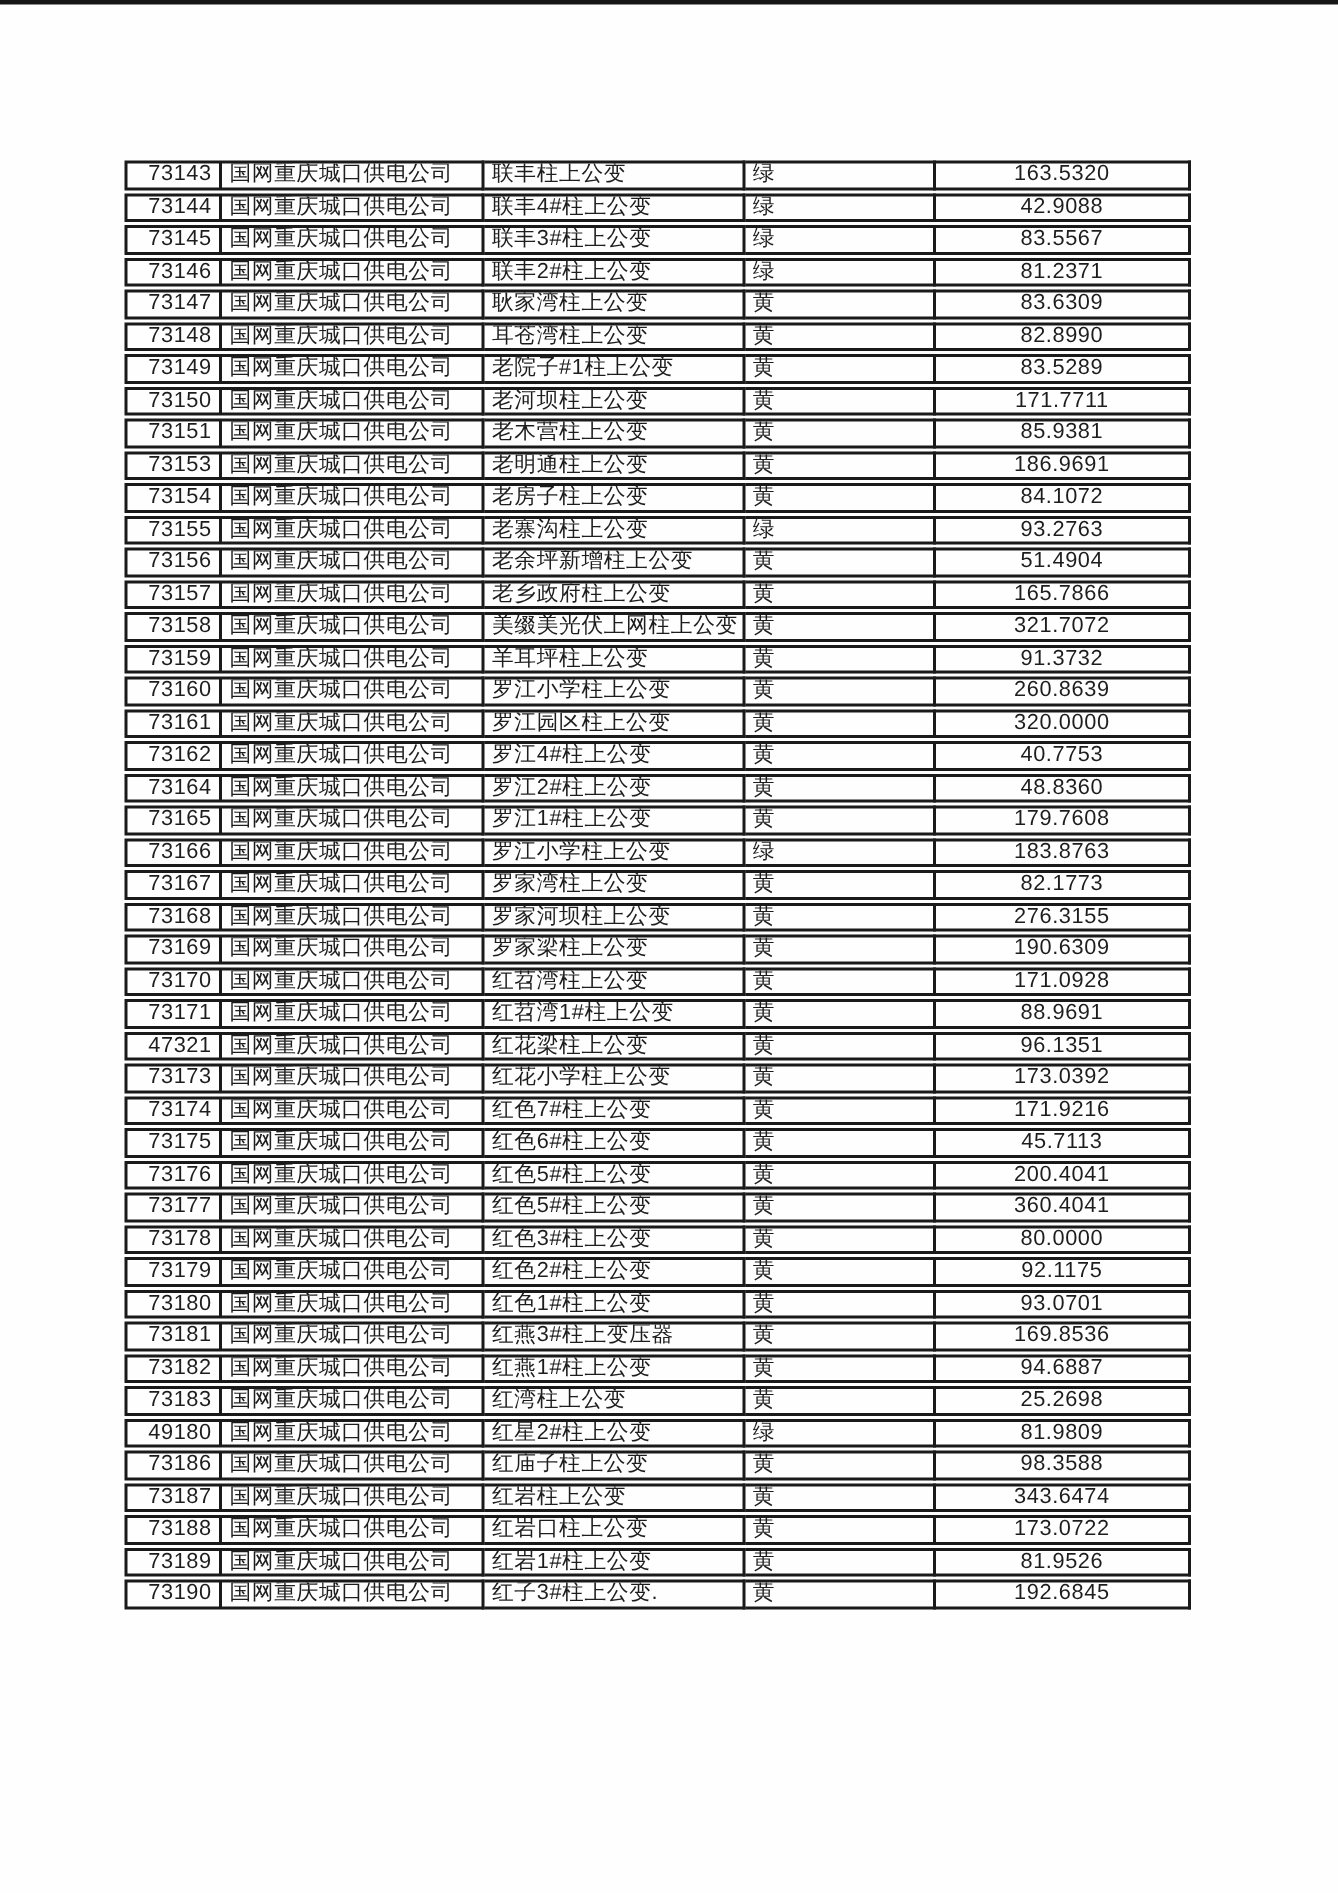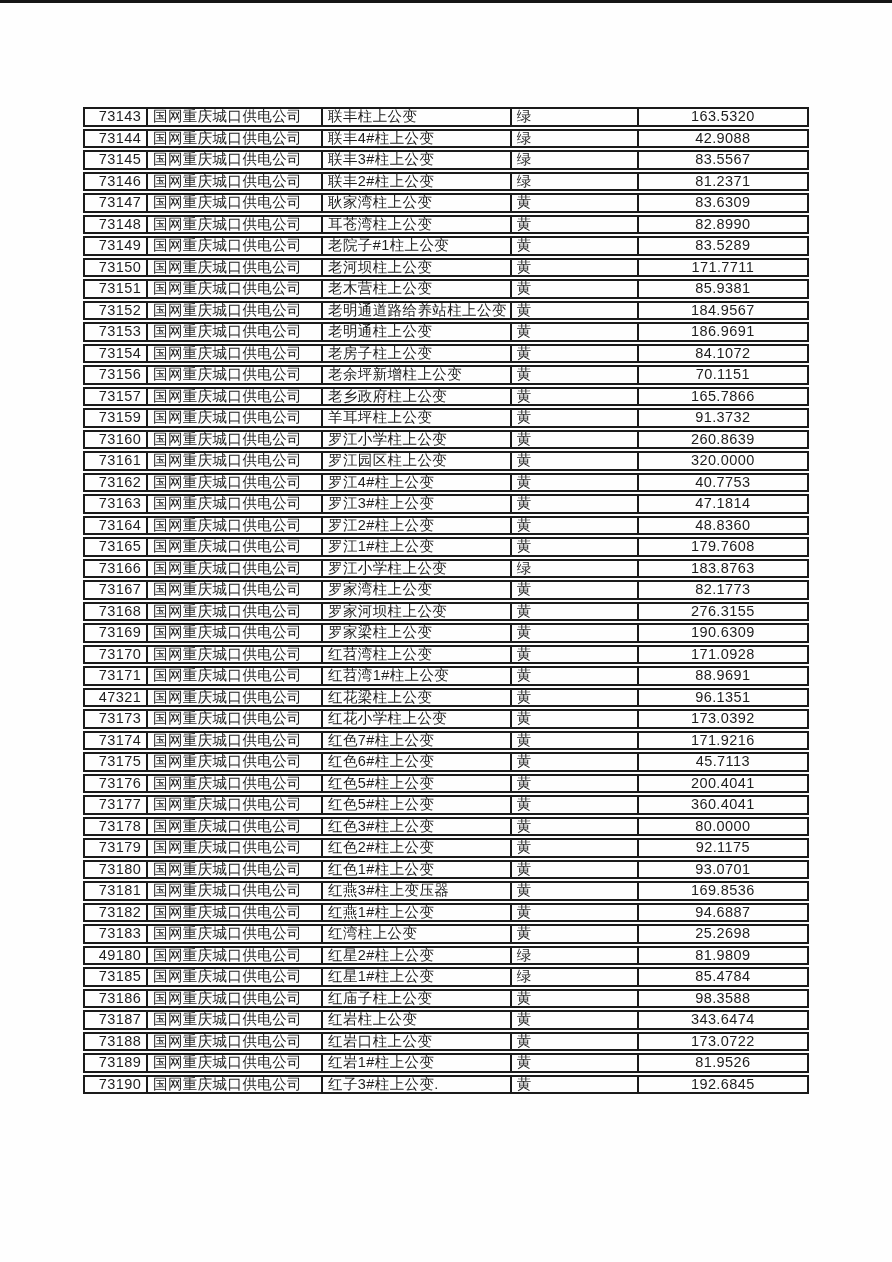--- a/index.html
+++ b/index.html
@@ -127,55 +127,62 @@
         <td class="align-center">171.7711</td>
       </tr>
       <tr>
         <td class="align-center">73151</td>
         <td class="align-left">国网重庆城口供电公司</td>
         <td class="align-left">老木营柱上公变</td>
         <td class="align-left">黄</td>
         <td class="align-center">85.9381</td>
       </tr>
       <tr>
-        <td class="align-center">73152</td>
-        <td class="align-left">国网重庆城口供电公司</td>
-        <td class="align-left">老明通道路给养站柱上公变</td>
-        <td class="align-left">黄</td>
-        <td class="align-center">184.9567</td>
-      </tr>
-      <tr>
         <td class="align-center">73153</td>
         <td class="align-left">国网重庆城口供电公司</td>
         <td class="align-left">老明通柱上公变</td>
         <td class="align-left">黄</td>
         <td class="align-center">186.9691</td>
       </tr>
       <tr>
         <td class="align-center">73154</td>
         <td class="align-left">国网重庆城口供电公司</td>
         <td class="align-left">老房子柱上公变</td>
         <td class="align-left">黄</td>
         <td class="align-center">84.1072</td>
       </tr>
       <tr>
+        <td class="align-center">73155</td>
+        <td class="align-left">国网重庆城口供电公司</td>
+        <td class="align-left">老寨沟柱上公变</td>
+        <td class="align-left">绿</td>
+        <td class="align-center">93.2763</td>
+      </tr>
+      <tr>
         <td class="align-center">73156</td>
         <td class="align-left">国网重庆城口供电公司</td>
         <td class="align-left">老余坪新增柱上公变</td>
         <td class="align-left">黄</td>
-        <td class="align-center">70.1151</td>
+        <td class="align-center">51.4904</td>
       </tr>
       <tr>
         <td class="align-center">73157</td>
         <td class="align-left">国网重庆城口供电公司</td>
         <td class="align-left">老乡政府柱上公变</td>
         <td class="align-left">黄</td>
         <td class="align-center">165.7866</td>
       </tr>
       <tr>
+        <td class="align-center">73158</td>
+        <td class="align-left">国网重庆城口供电公司</td>
+        <td class="align-left">美缀美光伏上网柱上公变</td>
+        <td class="align-left">黄</td>
+        <td class="align-center">321.7072</td>
+      </tr>
+      <tr>
         <td class="align-center">73159</td>
         <td class="align-left">国网重庆城口供电公司</td>
         <td class="align-left">羊耳坪柱上公变</td>
         <td class="align-left">黄</td>
         <td class="align-center">91.3732</td>
       </tr>
       <tr>
         <td class="align-center">73160</td>
         <td class="align-left">国网重庆城口供电公司</td>
         <td class="align-left">罗江小学柱上公变</td>
@@ -190,27 +197,20 @@
         <td class="align-center">320.0000</td>
       </tr>
       <tr>
         <td class="align-center">73162</td>
         <td class="align-left">国网重庆城口供电公司</td>
         <td class="align-left">罗江4#柱上公变</td>
         <td class="align-left">黄</td>
         <td class="align-center">40.7753</td>
       </tr>
       <tr>
-        <td class="align-center">73163</td>
-        <td class="align-left">国网重庆城口供电公司</td>
-        <td class="align-left">罗江3#柱上公变</td>
-        <td class="align-left">黄</td>
-        <td class="align-center">47.1814</td>
-      </tr>
-      <tr>
         <td class="align-center">73164</td>
         <td class="align-left">国网重庆城口供电公司</td>
         <td class="align-left">罗江2#柱上公变</td>
         <td class="align-left">黄</td>
         <td class="align-center">48.8360</td>
       </tr>
       <tr>
         <td class="align-center">73165</td>
         <td class="align-left">国网重庆城口供电公司</td>
         <td class="align-left">罗江1#柱上公变</td>
@@ -342,27 +342,20 @@
         <td class="align-left">红湾柱上公变</td>
         <td class="align-left">黄</td>
         <td class="align-center">25.2698</td>
       </tr>
       <tr>
         <td class="align-center">49180</td>
         <td class="align-left">国网重庆城口供电公司</td>
         <td class="align-left">红星2#柱上公变</td>
         <td class="align-left">绿</td>
         <td class="align-center">81.9809</td>
-      </tr>
-      <tr>
-        <td class="align-center">73185</td>
-        <td class="align-left">国网重庆城口供电公司</td>
-        <td class="align-left">红星1#柱上公变</td>
-        <td class="align-left">绿</td>
-        <td class="align-center">85.4784</td>
       </tr>
       <tr>
         <td class="align-center">73186</td>
         <td class="align-left">国网重庆城口供电公司</td>
         <td class="align-left">红庙子柱上公变</td>
         <td class="align-left">黄</td>
         <td class="align-center">98.3588</td>
       </tr>
       <tr>
         <td class="align-center">73187</td>

